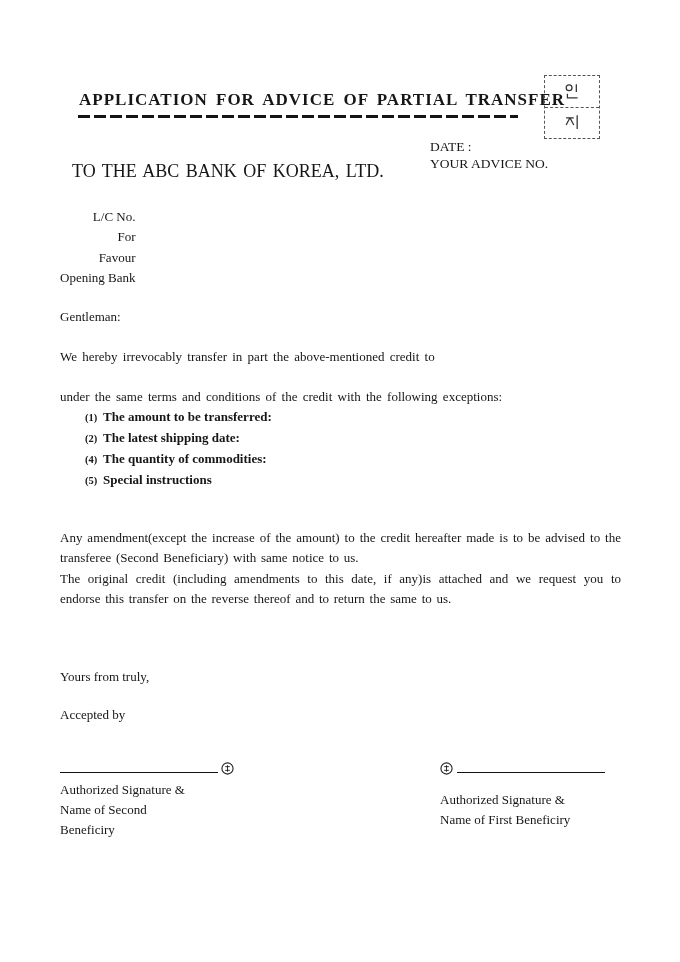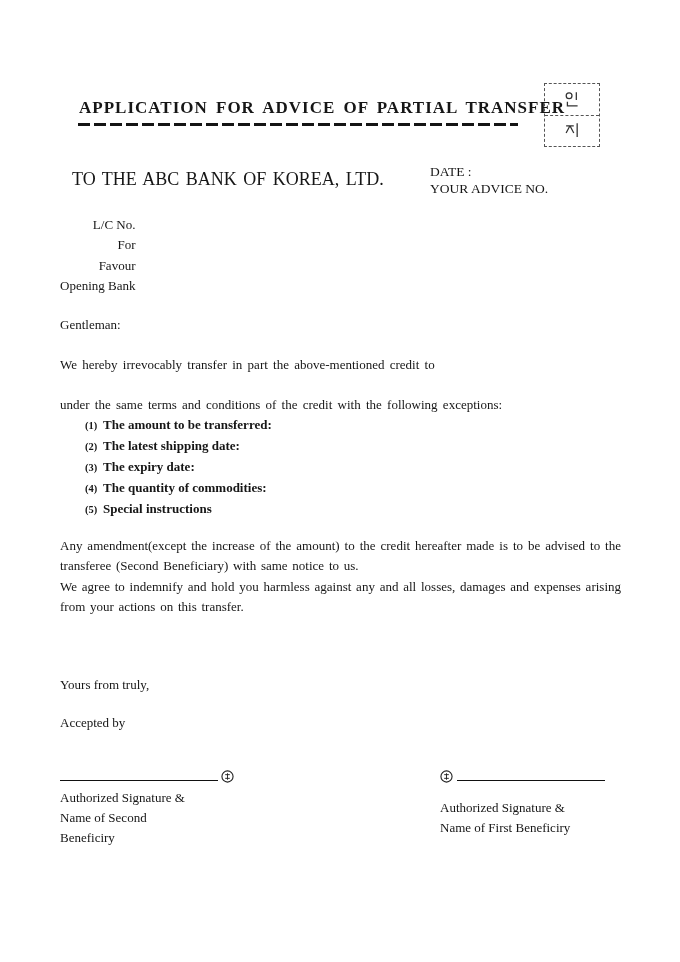--- a/index.html
+++ b/index.html
@@ -7,21 +7,21 @@
     position:relative;
     width:680px;height:962px;
     margin:0 auto;
     background:#ffffff;
     font-family:"Liberation Serif", serif;
     color:#161616;
     font-size:13px;
     line-height:20px;
     overflow:hidden;
   }
-  .abs{position:absolute;margin-top:8px;}
+  .abs{position:absolute;}
 
   .title{
     left:79px;top:90px;
     font-size:17px;font-weight:bold;
     letter-spacing:1px;word-spacing:3px;
     white-space:nowrap;
   }
   .title-underline{
     left:78px;top:115px;width:440px;height:3px;
     background:repeating-linear-gradient(90deg,#141414 0 12px,transparent 12px 16px);
@@ -29,21 +29,21 @@
 
   .stamp-box{
     left:544px;top:75px;width:56px;height:64px;
     border:1px dashed #555;
     display:flex;flex-direction:column;box-sizing:border-box;
   }
   .stamp-cell{flex:1;display:flex;align-items:center;justify-content:center;}
   .stamp-cell.top{border-bottom:1px dashed #555;}
 
   .recipient{left:72px;top:161px;font-size:18px;word-spacing:2px;white-space:nowrap;}
-  .date-block{left:430px;top:155px;line-height:17px;font-size:13.5px;}
+  .date-block{left:430px;top:138px;line-height:17px;font-size:13.5px;}
 
   .fields{left:60px;top:207px;line-height:20.3px;text-align:right;}
   .salutation{left:60px;top:307px;}
   .intro{left:60px;top:347px;word-spacing:2px;white-space:nowrap;}
   .cond-intro{left:60px;top:387px;word-spacing:2px;white-space:nowrap;}
 
   .exceptions{left:85px;top:407px;line-height:20px;font-weight:bold;}
   .exc-num{font-size:10.5px;display:inline-block;width:18px;}
 
   .paragraphs{
@@ -106,33 +106,30 @@
   <div class="abs cond-intro">under the same terms and conditions of the credit with the following exceptions:</div>
 
   <div class="abs exceptions">
     <div>
       <span class="exc-num">(1)</span><span>The amount to be transferred:</span>
     </div>
     <div>
       <span class="exc-num">(2)</span><span>The latest shipping date:</span>
     </div>
     <div>
-      <span class="exc-num">(3)</span><span>The expiry date:</span>
-    </div>
-    <div>
       <span class="exc-num">(4)</span><span>The quantity of commodities:</span>
     </div>
     <div>
       <span class="exc-num">(5)</span><span>Special instructions</span>
     </div>
   </div>
 
   <div class="abs paragraphs">
     <p>Any amendment(except the increase of the amount) to the credit hereafter made is to be advised to the transferee (Second Beneficiary) with same notice to us.</p>
-    <p>We agree to indemnify and hold you harmless against any and all losses, damages and expenses arising from your actions on this transfer.</p>
+    <p>The original credit (including amendments to this date, if any)is attached and we request you to endorse this transfer on the reverse thereof and to return the same to us.</p>
   </div>
 
   <div class="abs closing">Yours from truly,</div>
   <div class="abs accepted">Accepted by</div>
 
   <div class="abs sig-line sig-line-left"></div>
   <span class="abs seal-left" aria-label="㊞">
     <svg width="13" height="13" viewBox="0 0 14 14" role="img">
       <circle cx="7" cy="7" r="6" fill="none" stroke="#222" stroke-width="1.2"></circle>
       <path d="M4.5 5 h5 M4.5 9 h5 M7 3.5 v7" fill="none" stroke="#222" stroke-width="1"></path>

